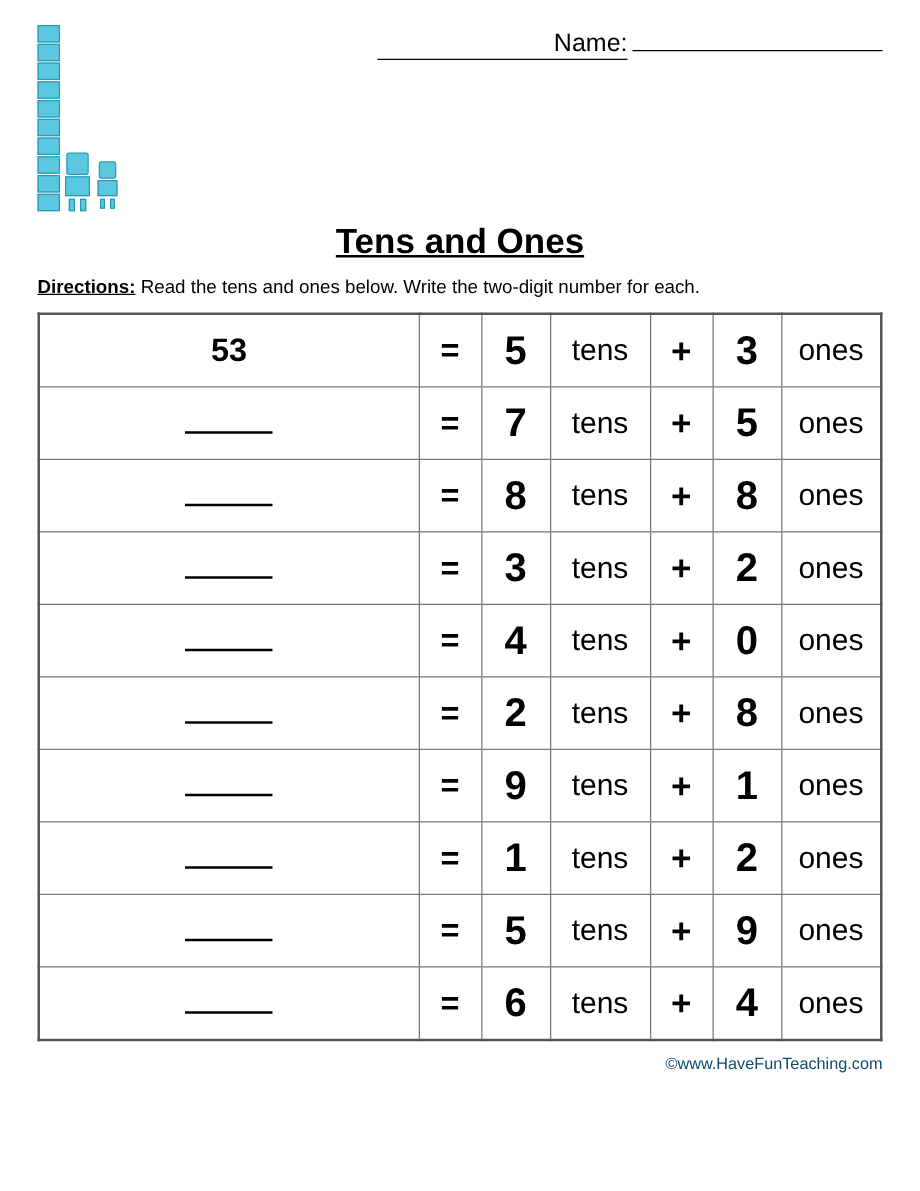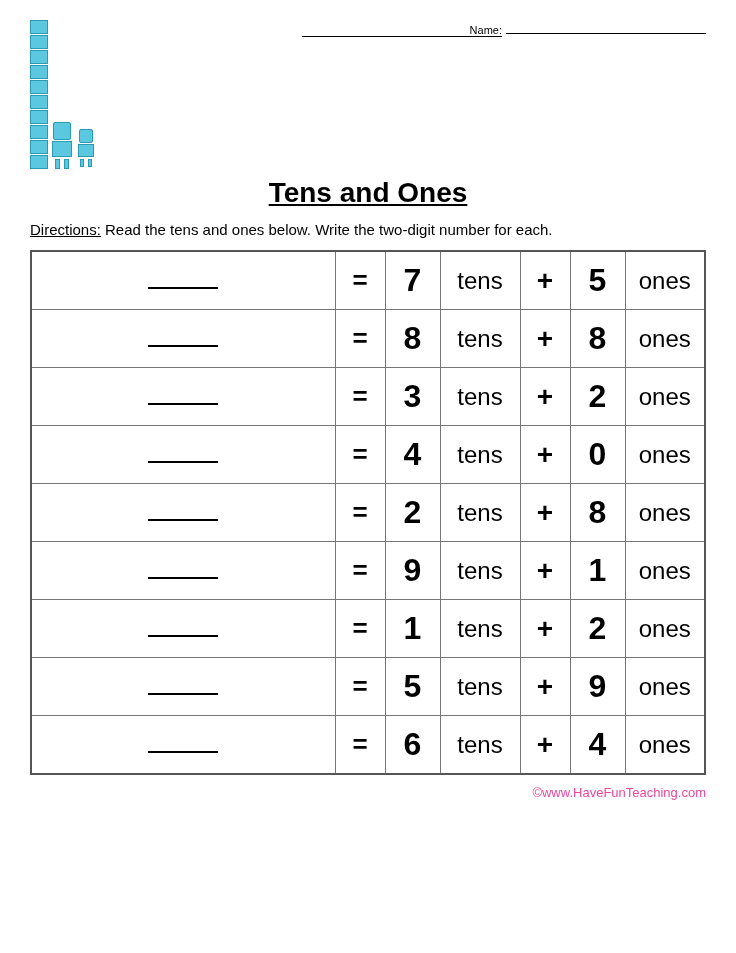--- a/index.html
+++ b/index.html
@@ -17,21 +17,21 @@
       justify-content: space-between;
       margin-bottom: 8px;
     }
     .logo-area {
       display: flex;
       align-items: flex-end;
       gap: 4px;
     }
     
     .name-line {
-      font-size: 11px;
+      font-size: 20px;
       text-align: right;
       padding-top: 4px;
     }
     .name-line span {
       display: inline-block;
       border-bottom: 1px solid #000;
       width: 200px;
       margin-left: 4px;
     }
     .title {
@@ -39,21 +39,21 @@
       font-size: 28px;
       font-weight: bold;
       text-decoration: underline;
       margin: 8px 0 12px 0;
     }
     .directions {
       font-size: 15px;
       margin-bottom: 12px;
     }
     .directions strong {
-      font-weight: normal;
+      font-weight: bold;
       text-decoration: underline;
     }
     table {
       width: 100%;
       border-collapse: collapse;
       border: 2px solid #555;
     }
     td {
       border: 1px solid #777;
       padding: 10px 8px;
@@ -87,21 +87,21 @@
     }
     .plus-cell {
       font-size: 28px;
       font-weight: bold;
       width: 50px;
     }
     .footer {
       text-align: right;
       font-size: 13px;
       margin-top: 10px;
-      color: #ec4899;
+      color: #0c4a6e;
     }
     
     .block-tall {
       display: flex;
       flex-direction: column;
       gap: 1px;
       align-items: center;
     }
     .block-unit {
       width: 18px;
@@ -175,20 +175,29 @@
 </div>
 
 <div class="title">Tens and Ones</div>
 
 <div class="directions">
   <strong>Directions:</strong><span>  Read the tens and ones below.  Write the two-digit number for each.</span>
 </div>
 
 <table>
   <tbody id="table-body">
+  <tr>
+        <td class="answer-cell">53</td>
+        <td class="eq-cell">=</td>
+        <td class="num-cell">5</td>
+        <td class="word-cell">tens</td>
+        <td class="plus-cell">+</td>
+        <td class="num-cell">3</td>
+        <td class="word-cell">ones</td>
+      </tr>
       <tr>
         <td class="answer-cell"><span class="answer-line"></span></td>
         <td class="eq-cell">=</td>
         <td class="num-cell">7</td>
         <td class="word-cell">tens</td>
         <td class="plus-cell">+</td>
         <td class="num-cell">5</td>
         <td class="word-cell">ones</td>
       </tr>
       <tr>

